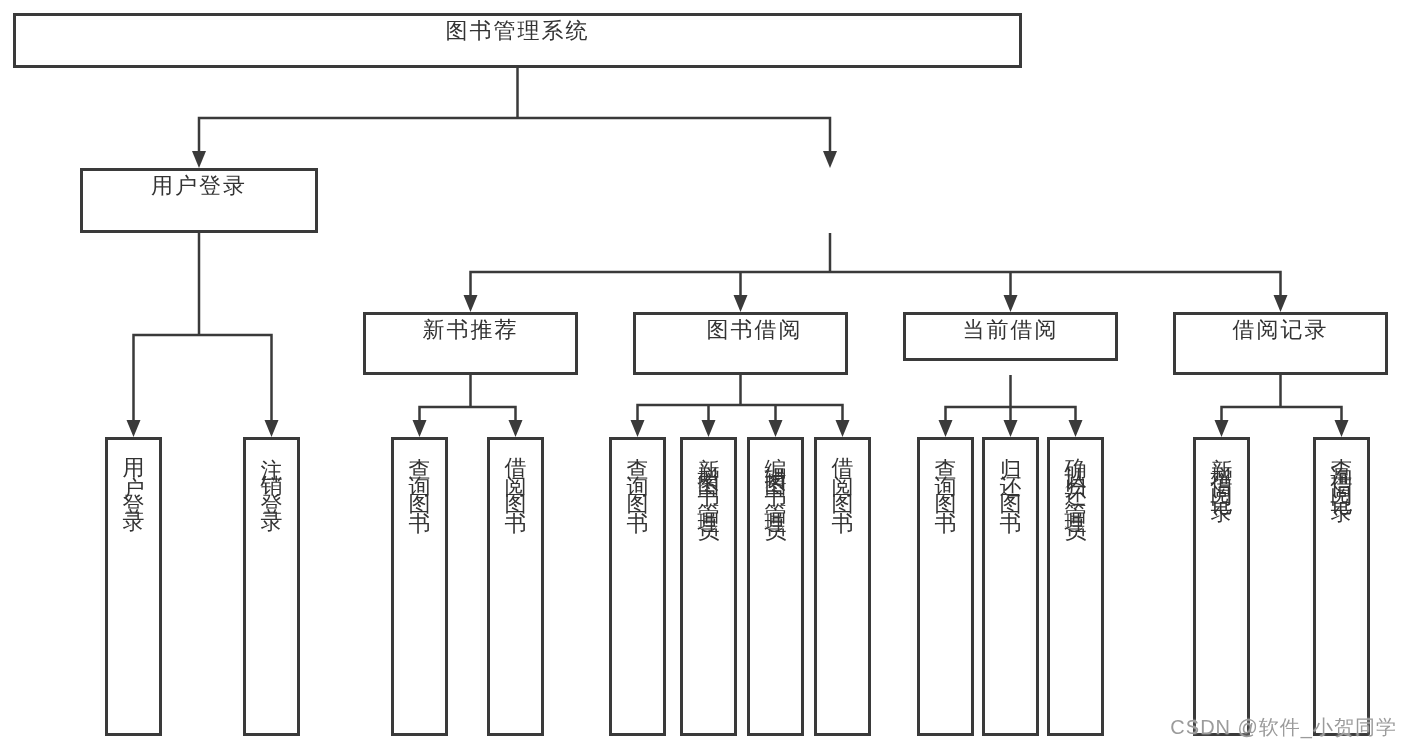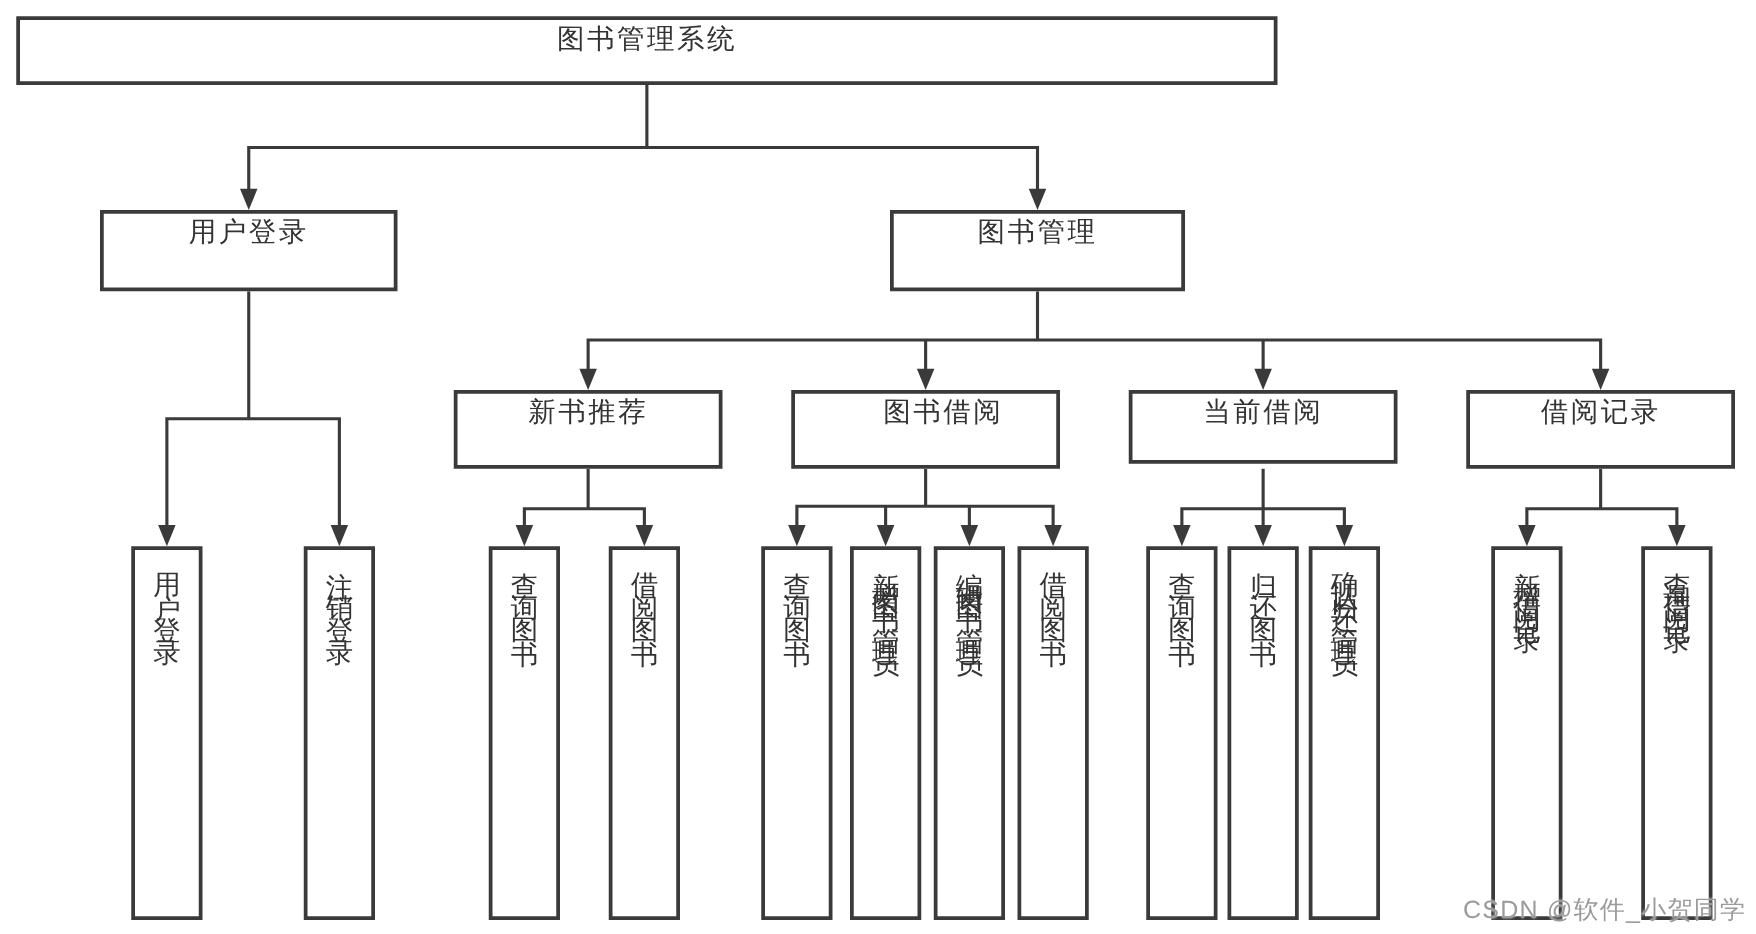--- a/index.html
+++ b/index.html
@@ -113,31 +113,28 @@
     </g>
   </svg>
 
   <div class="node" style="left:13px; top:13px; width:1009px; height:55px;">
     <span class="hlabel">图书管理系统</span>
   </div>
 
   <div class="node" style="left:80px; top:168px; width:238px; height:65px;">
     <span class="hlabel">用户登录</span>
   </div>
-  <div class="node" style="left:712px; top:168px; width:236px; height:65px;">
-    <span class="hlabel">图书管理</span>
-  </div>
 
   <div class="node" style="left:363px; top:312px; width:215px; height:63px;">
     <span class="hlabel">新书推荐</span>
   </div>
   <div class="node" style="left:633px; top:312px; width:215px; height:63px;padding-left:28px;">
     <span class="hlabel">图书借阅</span>
   </div>
-  <div class="node" style="left:903px; top:312px; width:215px; height:59px;">
+  <div class="node" style="left:903px; top:312px; width:215px; height:49px;">
     <span class="hlabel">当前借阅</span>
   </div>
   <div class="node" style="left:1173px; top:312px; width:215px; height:63px;">
     <span class="hlabel">借阅记录</span>
   </div>
 
   <div class="node" style="left:105px; top:437px; width:57px; height:299px;">
     <span class="vlabel s-wide">用户登录</span>
   </div>
   <div class="node" style="left:243px; top:437px; width:57px; height:299px;">

